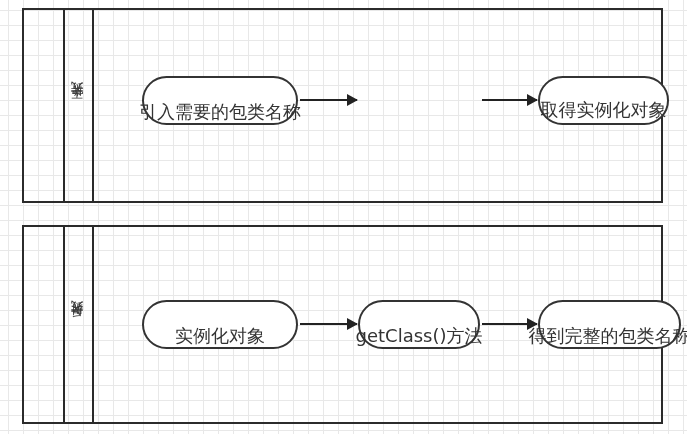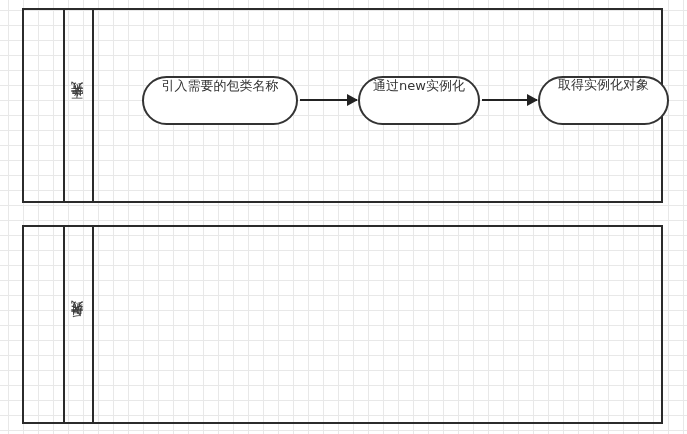--- a/index.html
+++ b/index.html
@@ -60,25 +60,25 @@
   }
 
   
   .node {
     position: absolute;
     box-sizing: border-box;
     border: 2.2px solid #333333;
     border-radius: 999px;
     background: #ffffff;
     display: flex;
-    align-items: flex-start;
+    align-items: flex-end;
     justify-content: center;
     text-align: center;
     color: #333333;
-    font-size: 13px;
+    font-size: 18px;
     line-height: 1.2;
     white-space: nowrap;
   }
 
   
   .connector {
     position: absolute;
     height: 2.4px;
     background: #222222;
   }
@@ -111,37 +111,53 @@
     </div>
 
     <div class="lane-body" style="left:68px; right:0;">
 
       <div class="node" style="left:50px; top:66px; width:156px; height:49px;">
         <span>引入需要的包类名称</span>
       </div>
 
       <div class="connector" style="left:208px; top:89px; width:57px;"></div>
 
-      <div class="node" style="left:266px; top:66px; width:122px; height:49px;">
-        <span>通过new实例化</span>
-      </div>
 
       <div class="connector" style="left:390px; top:89px; width:55px;"></div>
 
       <div class="node" style="left:446px; top:66px; width:131px; height:49px;font-family:Liberation Mono, monospace;">
         <span>取得实例化对象</span>
       </div>
 
     </div>
   </div>
 
   <div class="lane" style="left:22px; top:225px; width:641px; height:199px;">
 
     <div class="lane-gutter-a" style="left:39px;"></div>
     <div class="lane-gutter-a" style="left:68px;"></div>
 
     <div class="lane-label-cell" style="left:39px; width:29px;">
       <span class="lane-label-text">反射方式</span>
     </div>
 
+    <div class="lane-body" style="left:68px; right:0;">
+
+      <div class="node" style="left:50px; top:73px; width:156px; height:49px;">
+        <span>实例化对象</span>
+      </div>
+
+      <div class="connector" style="left:208px; top:96px; width:57px;"></div>
+
+      <div class="node" style="left:266px; top:73px; width:122px; height:49px;">
+        <span>getClass()方法</span>
+      </div>
+
+      <div class="connector" style="left:390px; top:96px; width:55px;"></div>
+
+      <div class="node" style="left:446px; top:73px; width:143px; height:49px;">
+        <span>得到完整的包类名称</span>
+      </div>
+
+    </div>
   </div>
 
 </div>
 
 </body></html>

